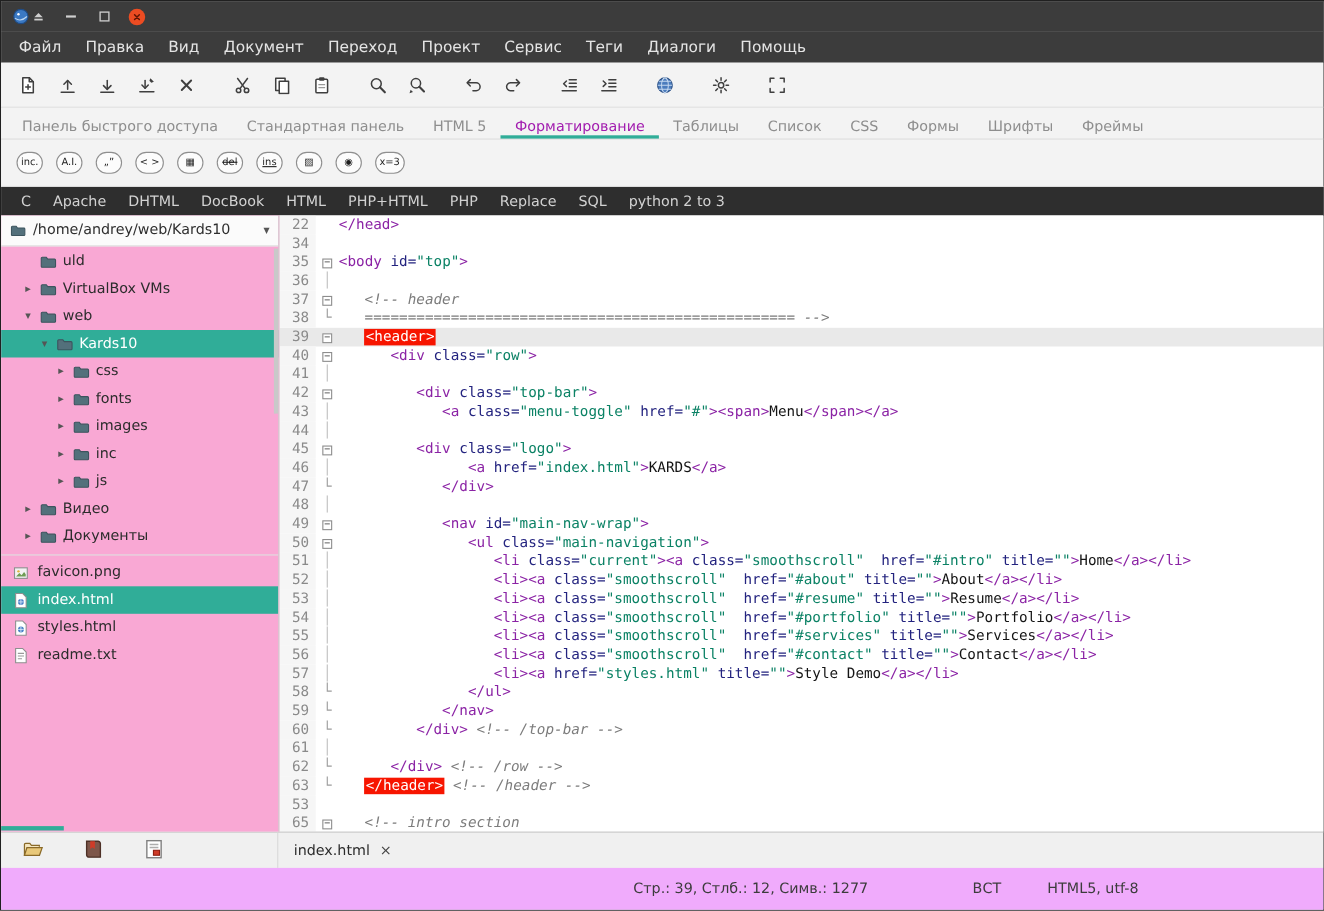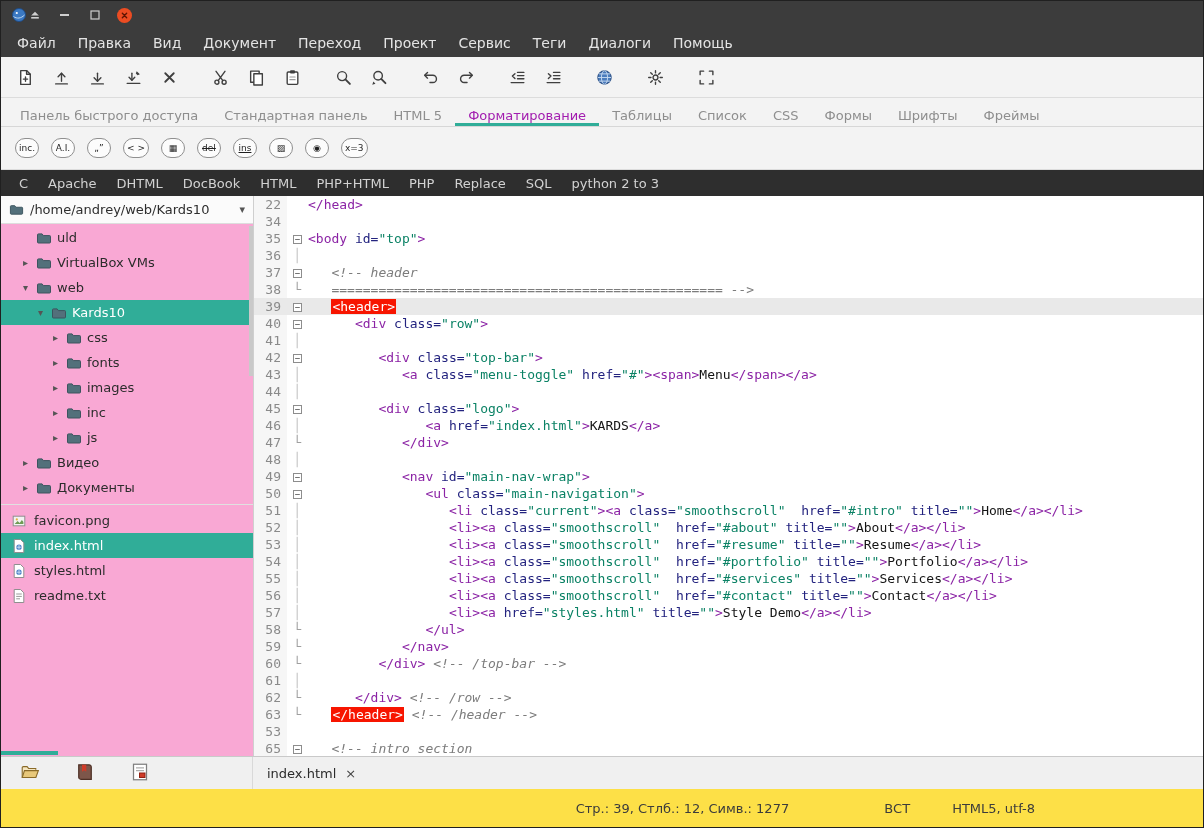--- a/index.html
+++ b/index.html
@@ -82,21 +82,21 @@
   
   .bottomstrip{height:32px;flex:none;background:#f0f0f0;display:flex;border-top:1px solid #c9c9c9;}
   .side-icons{width:252px;flex:none;display:flex;align-items:center;gap:33px;padding-left:18px;box-sizing:border-box;border-right:1px solid #d9d9d9;}
   .side-btn{border:none;background:transparent;padding:0;width:22px;height:22px;}
   .side-btn .icon{width:20px;height:20px;}
   .doctabs{flex:1;display:flex;align-items:center;padding-left:14px;}
   .doctab{display:flex;align-items:center;gap:9px;font-size:13px;color:#2b2b2b;}
   .doctab .close{color:#444;font-size:13px;}
 
   
-  .statusbar{height:38px;flex:none;background:#fde047;display:flex;align-items:center;font-size:13px;color:#3c3c3c;}
+  .statusbar{height:38px;flex:none;background:#f0abfc;display:flex;align-items:center;font-size:13px;color:#3c3c3c;}
   .sb-pos{margin-left:auto;margin-right:95px;}
   .sb-mode{margin-right:42px;}
   .sb-enc{margin-right:168px;}
 </style>
 </head>
 <body>
 
 <div class="window">
 
   <div class="titlebar">

